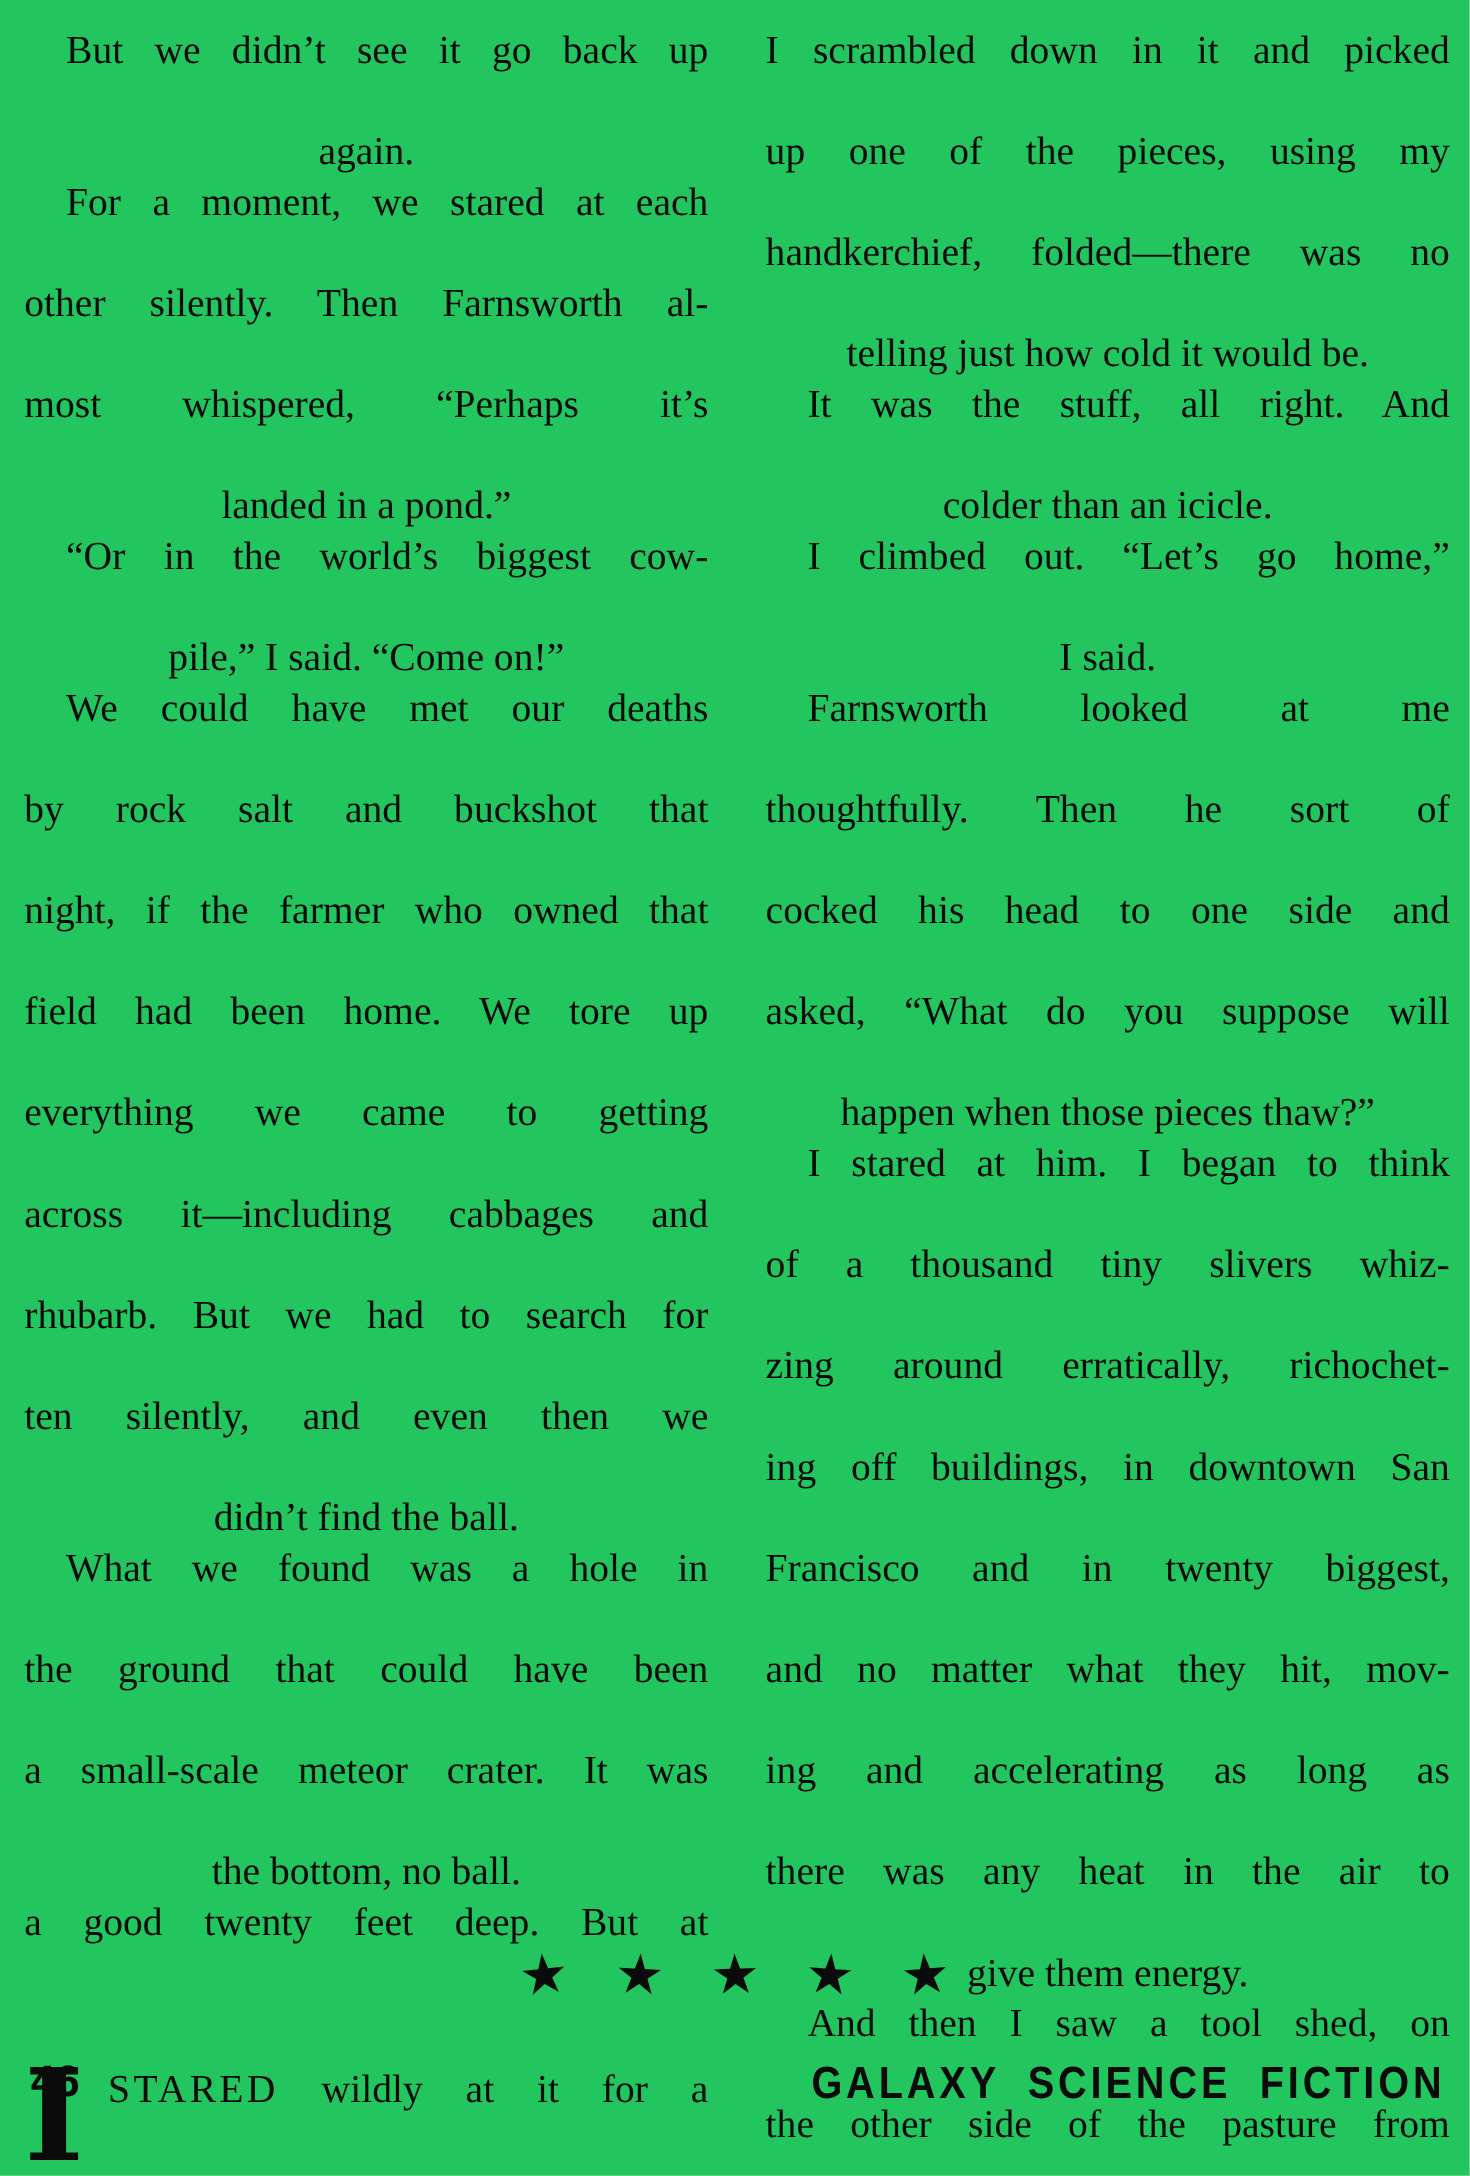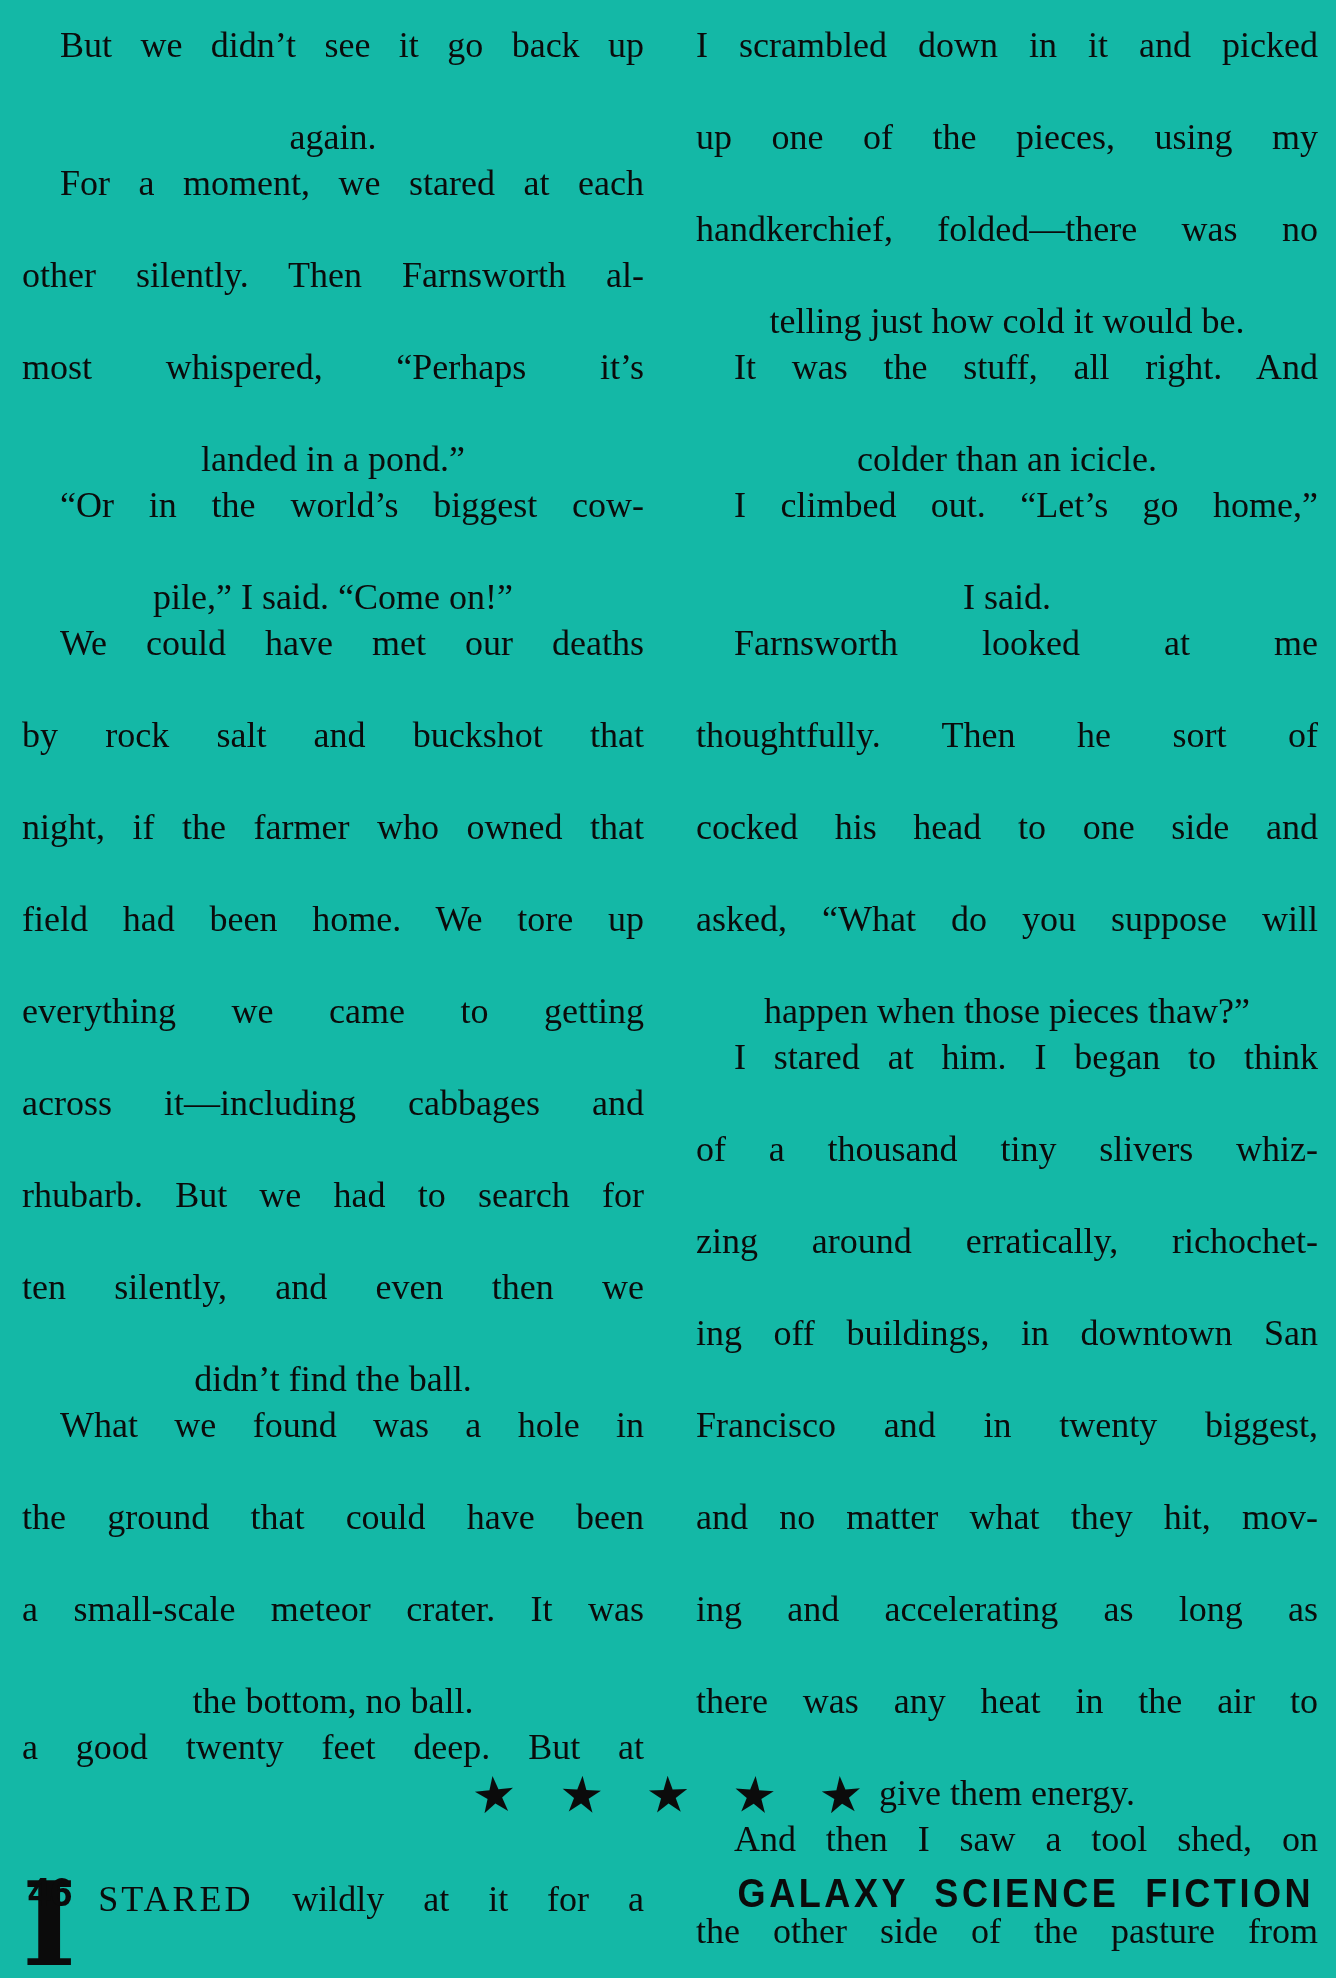--- a/index.html
+++ b/index.html
@@ -1,19 +1,19 @@
 <!DOCTYPE html>
 <html><head>
 <meta charset="utf-8">
 <style>
   html,body{margin:0;padding:0;background:#d9d9d5;}
   .page{
     position:relative;
     width:1336px;height:1978px;
-    background:#14b8a6;
+    background:#22c55e;
     overflow:hidden;
     color:#0b0b0b;
   }
   .columns{
     position:absolute;
     top:22px;left:22px;
     display:flex;
     gap:52px;
   }
   .col{width:622px;}

